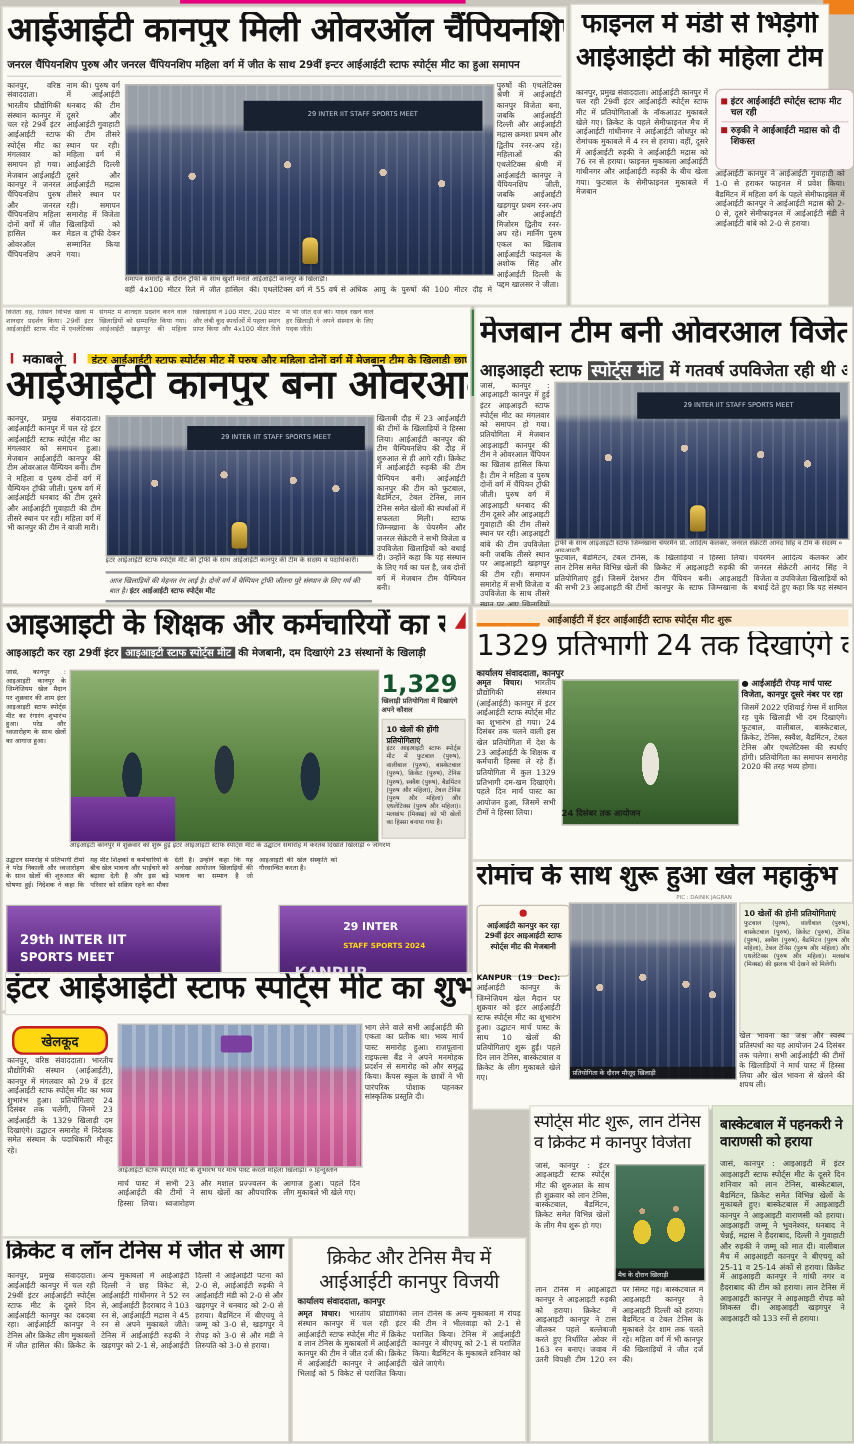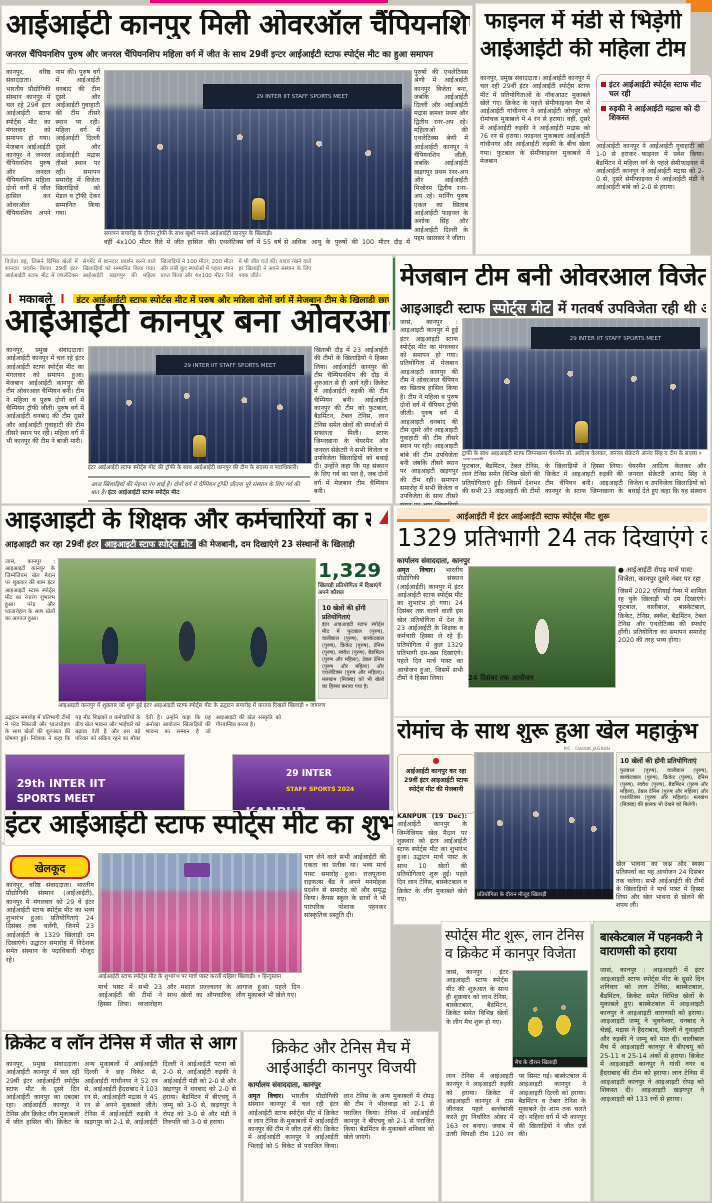--- a/index.html
+++ b/index.html
@@ -174,21 +174,21 @@
     <div class="abs" style="left:3px;top:2px;right:3px;height:14px;background:#fbe9cf;display:flex;align-items:center;gap:6px;overflow:hidden;">
       <span style="background:#f08019;color:#fff;font-weight:normal;font-size:8px;padding:1px 14px;clip-path:polygon(0 0,100% 0,92% 100%,0 100%);margin-top:21px;">आयोजन</span>
       <span style="font-size:8px;font-weight:bold;color:#3a2a12;white-space:nowrap;">आईआईटी में इंटर आईआईटी स्टाफ स्पोर्ट्स मीट शुरू</span>
     </div>
     <div class="abs hd" style="left:3px;top:20px;right:3px;font-size:24px;font-weight:normal;">1329 प्रतिभागी 24 तक दिखाएंगे दम-खम</div>
     <div class="abs" style="left:3px;top:50px;font-size:7px;font-weight:bold;color:#222;">कार्यालय संवाददाता, कानपुर</div>
     <div class="abs bd" style="left:3px;top:60px;width:66px;height:146px;"><b>अमृत विचार।</b><span> भारतीय प्रौद्योगिकी संस्थान (आईआईटी) कानपुर में इंटर आईआईटी स्टाफ स्पोर्ट्स मीट का शुभारंभ हो गया। 24 दिसंबर तक चलने वाली इस खेल प्रतियोगिता में देश के 23 आईआईटी के शिक्षक व कर्मचारी हिस्सा ले रहे हैं। प्रतियोगिता में कुल 1329 प्रतिभागी दम-खम दिखाएंगे। पहले दिन मार्च पास्ट का आयोजन हुआ, जिसमें सभी टीमों ने हिस्सा लिया।</span></div>
     <div class="ph ph-run" style="left:74px;top:60px;width:146px;height:120px;"></div>
     <div class="abs" style="left:74px;top:167px;width:146px;font-size:7px;font-weight:bold;color:#1a1a1a;white-space:nowrap;overflow:hidden;">24 दिसंबर तक आयोजन</div>
     <div class="abs" style="left:224px;top:60px;width:88px;height:146px;">
-      <div style="font-size:6.8px;font-weight:normal;color:#1a1a1a;line-height:1.3;">● <span>आईआईटी रोपड़ मार्च पास्ट विजेता, कानपुर दूसरे नंबर पर रहा</span></div>
+      <div style="font-size:6.8px;font-weight:bold;color:#1a1a1a;line-height:1.3;">● <span>आईआईटी रोपड़ मार्च पास्ट विजेता, कानपुर दूसरे नंबर पर रहा</span></div>
       <div class="bd" style="margin-top:3px;">जिसमें 2022 एशियाई गेम्स में शामिल रह चुके खिलाड़ी भी दम दिखाएंगे। फुटबाल, वालीबाल, बास्केटबाल, क्रिकेट, टेनिस, स्क्वैश, बैडमिंटन, टेबल टेनिस और एथलेटिक्स की स्पर्धाएं होंगी। प्रतियोगिता का समापन समारोह 2020 की तरह भव्य होगा।</div>
     </div>
   </div>
 
   <div class="art" style="left:394px;top:718px;width:316px;height:206px;">
     <div class="abs hd" style="left:3px;top:2px;right:3px;font-size:22px;">रोमांच के साथ शुरू हुआ खेल महाकुंभ</div>
     <div class="abs" style="right:100px;top:28px;font-size:4.6px;color:#777;">PIC : DAINIK JAGRAN</div>
     <div class="abs introbox" style="left:3px;top:36px;width:70px;height:52px;overflow:hidden;">
       <div class="dot"></div>
       <span>आईआईटी कानपुर कर रहा 29वीं इंटर आइआईटी स्टाफ स्पोर्ट्स मीट की मेजबानी</span>
@@ -215,21 +215,21 @@
     <div class="abs bd c3" style="left:96px;top:138px;width:202px;height:42px;overflow:hidden;">मार्च पास्ट में सभी 23 आईआईटी की टीमों ने हिस्सा लिया। ध्वजारोहण और मशाल प्रज्ज्वलन के साथ खेलों का औपचारिक आगाज हुआ। पहले दिन लीग मुकाबले भी खेले गए।</div>
     <div class="abs bd" style="left:302px;top:8px;width:82px;height:172px;">भाग लेने वाले सभी आईआईटी की एकता का प्रतीक था। भव्य मार्च पास्ट समारोह हुआ। राजपूताना राइफल्स बैंड ने अपने मनमोहक प्रदर्शन से समारोह को और समृद्ध किया। कैंपस स्कूल के छात्रों ने भी पारंपरिक पोशाक पहनकर सांस्कृतिक प्रस्तुति दी।</div>
   </div>
 
   <div class="art" style="left:2px;top:1032px;width:238px;height:169px;">
     <div class="abs hd" style="left:3px;top:2px;right:3px;font-size:18px;">क्रिकेट व लॉन टेनिस में जीत से आगाज</div>
     <div class="abs bd c3" style="left:4px;top:28px;width:230px;height:136px;overflow:hidden;">कानपुर, प्रमुख संवाददाता। आईआईटी कानपुर में चल रही 29वीं इंटर आईआईटी स्पोर्ट्स स्टाफ मीट के दूसरे दिन आईआईटी कानपुर का दबदबा रहा। आईआईटी कानपुर ने टेनिस और क्रिकेट लीग मुकाबलों में जीत हासिल की। क्रिकेट के अन्य मुकाबलों में आईआईटी दिल्ली ने छह विकेट से, आईआईटी गांधीनगर ने 52 रन से, आईआईटी हैदराबाद ने 103 रन से, आईआईटी मद्रास ने 45 रन से अपने मुकाबले जीते। टेनिस में आईआईटी रुड़की ने खड़गपुर को 2-1 से, आईआईटी दिल्ली ने आईआईटी पटना को 2-0 से, आईआईटी रुड़की ने आईआईटी मंडी को 2-0 से और खड़गपुर ने धनबाद को 2-0 से हराया। बैडमिंटन में बीएचयू ने जम्मू को 3-0 से, खड़गपुर ने रोपड़ को 3-0 से और मंडी ने तिरुपति को 3-0 से हराया।</div>
   </div>
 
   <div class="art" style="left:244px;top:1032px;width:194px;height:169px;">
-    <div class="abs" style="left:3px;top:4px;right:3px;font-size:16px;color:#222;font-family:Liberation Sans, sans-serif;text-align:center;white-space:nowrap;overflow:hidden;">क्रिकेट और टेनिस मैच में</div>
+    <div class="abs" style="left:3px;top:4px;right:3px;font-size:16px;color:#222;font-family:Liberation Serif, serif;text-align:center;white-space:nowrap;overflow:hidden;">क्रिकेट और टेनिस मैच में</div>
     <div class="abs" style="left:3px;top:24px;right:3px;font-size:16px;color:#222;font-family:'DejaVu Serif',serif;text-align:center;white-space:nowrap;overflow:hidden;">आईआईटी कानपुर विजयी</div>
     <div class="abs" style="left:4px;top:48px;font-size:7px;font-weight:bold;color:#222;">कार्यालय संवाददाता, कानपुर</div>
     <div class="abs bd c2" style="left:4px;top:60px;width:186px;height:104px;overflow:hidden;"><b>अमृत विचार।</b><span> भारतीय प्रौद्योगिकी संस्थान कानपुर में चल रही इंटर आईआईटी स्टाफ स्पोर्ट्स मीट में क्रिकेट व लान टेनिस के मुकाबलों में आईआईटी कानपुर की टीम ने जीत दर्ज की। क्रिकेट में आईआईटी कानपुर ने आईआईटी भिलाई को 5 विकेट से पराजित किया। लान टेनिस के अन्य मुकाबलों में रोपड़ की टीम ने भीलवाड़ा को 2-1 से पराजित किया। टेनिस में आईआईटी कानपुर ने बीएचयू को 2-1 से पराजित किया। बैडमिंटन के मुकाबले शनिवार को खेले जाएंगे।</span></div>
   </div>
 
   <div class="art" style="left:442px;top:922px;width:148px;height:279px;">
     <div class="abs hd" style="left:3px;top:6px;right:3px;font-size:14px;font-weight:normal;">स्पोर्ट्स मीट शुरू, लान टेनिस</div>
     <div class="abs hd" style="left:3px;top:24px;right:3px;font-size:14px;font-weight:normal;">व क्रिकेट में कानपुर विजेता</div>
     <div class="abs bd" style="left:4px;top:46px;width:62px;height:100px;">जासं, कानपुर : इंटर आइआइटी स्टाफ स्पोर्ट्स मीट की शुरुआत के साथ ही शुक्रवार को लान टेनिस, बास्केटबाल, बैडमिंटन, क्रिकेट समेत विभिन्न खेलों के लीग मैच शुरू हो गए।</div>
     <div class="ph ph-tt" style="left:70px;top:48px;width:74px;height:96px;">

